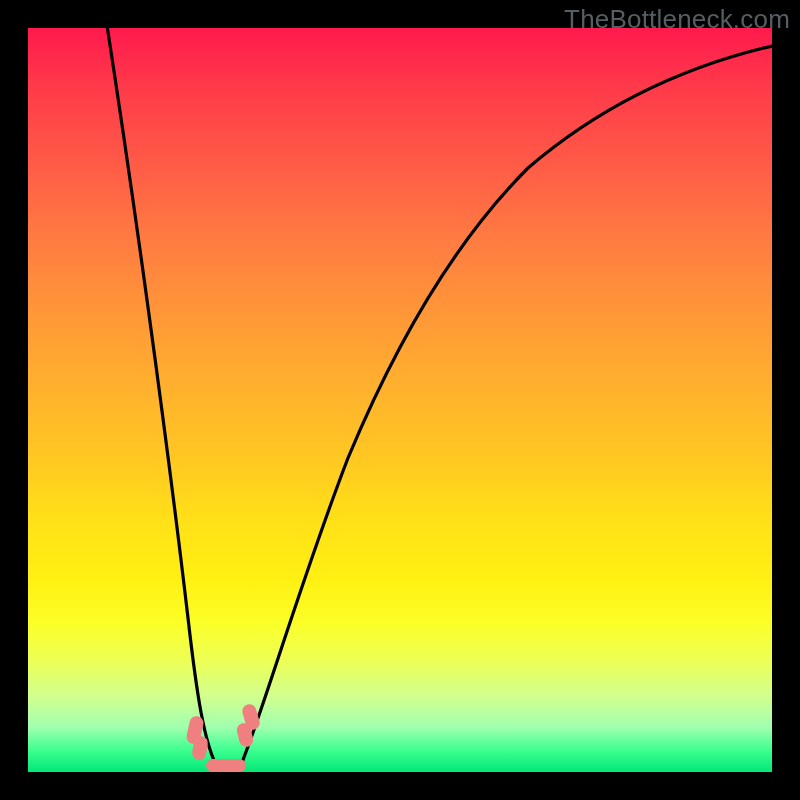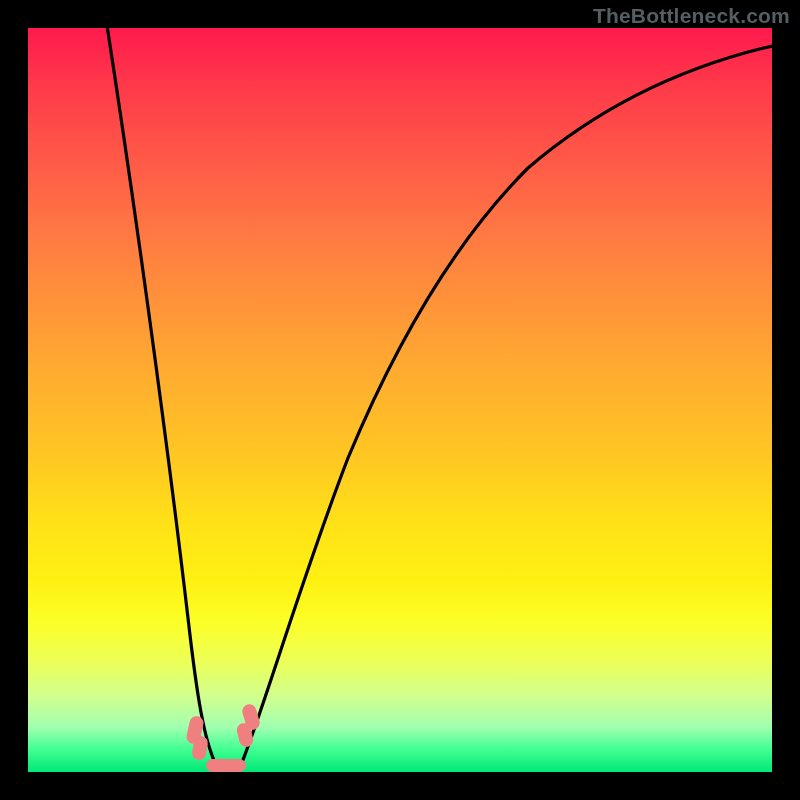--- a/index.html
+++ b/index.html
@@ -43,22 +43,22 @@
   svg.curves {
     position: absolute;
     left: 0; top: 0;
     width: 744px; height: 744px;
   }
   .watermark {
     position: absolute;
     top: 4px;
     right: 10px;
     color: #555e63;
-    font-weight: 700;
-    font-size: 21px;
+    font-weight: 400;
+    font-size: 26px;
     letter-spacing: 0.2px;
     text-align: center;
   }
 </style>
 </head>
 <body>
 
 <div class="frame">
   <div class="plot">
     <svg class="curves" viewBox="0 0 744 744">

